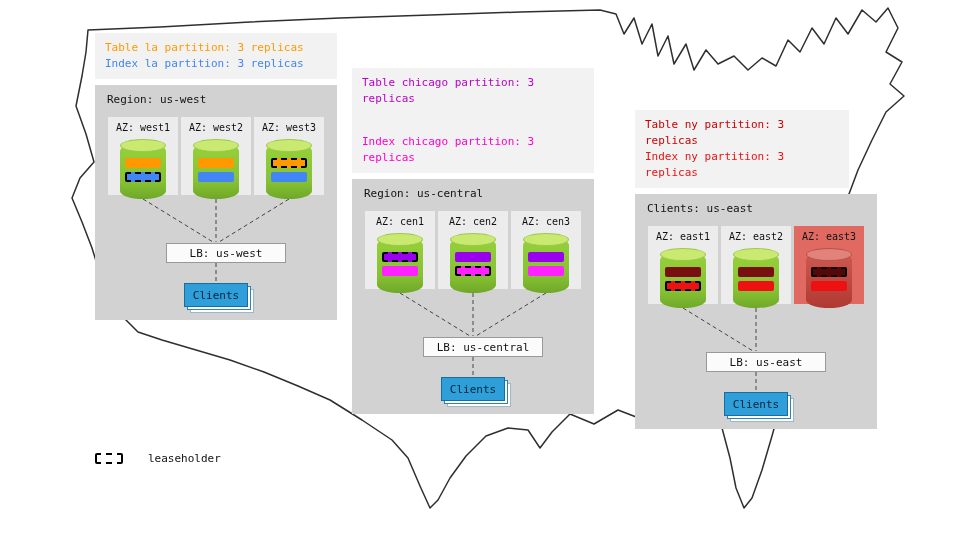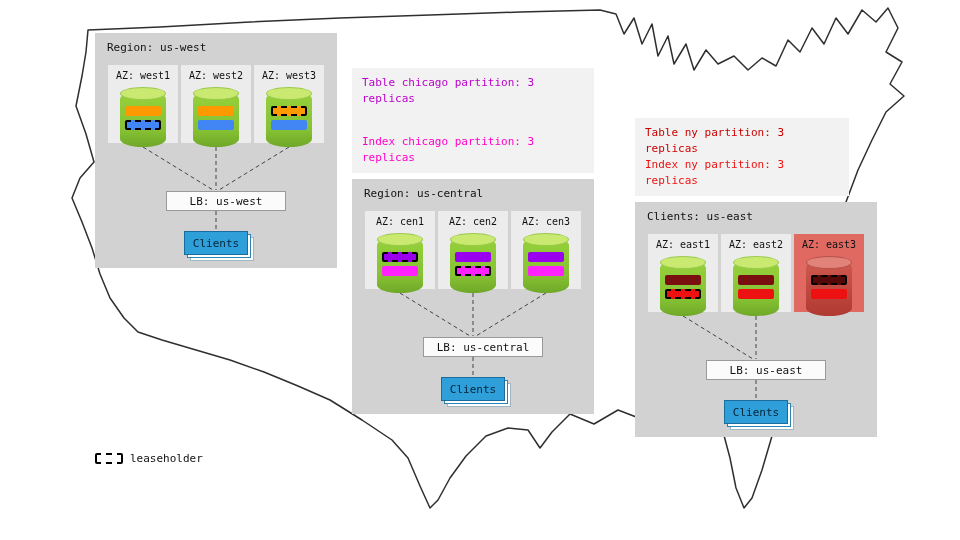--- a/index.html
+++ b/index.html
@@ -5,21 +5,21 @@
   * { margin:0; padding:0; box-sizing:border-box; }
   html,body { width:960px; height:540px; background:#ffffff; overflow:hidden;
               font-family:"DejaVu Sans Mono", monospace; }
   body { position:relative; }
 
   .map-svg { position:absolute; left:0; top:0; z-index:0; }
 
   .region-group { position:absolute; width:242px; z-index:1; }
   #group-west    { left:95px;  top:33px; }
   #group-central { left:352px; top:68px; }
-  #group-east    { left:607px; top:118px;padding-left:28px; }
+  #group-east    { left:607px; top:110px;padding-left:28px; }
 
   .annotation { background:#f2f2f2; padding:7px 10px; font-size:11px; line-height:16px;
                 margin-bottom:6px; }
 
   .region { position:relative; background:#d2d2d2; width:242px; height:235px; }
   .region-title { position:absolute; left:12px; top:8px; font-size:11px; color:#111; }
 
   .az-row { position:absolute; left:13px; top:32px; display:flex; gap:3px; }
   .az { width:70px; height:78px; background:#ececec; position:relative; }
   .az[data-failed="true"] { background:#e06a62; }
@@ -44,21 +44,21 @@
             background:#fbfbfb; border:1px solid #999; font-size:11px; color:#111;
             display:flex; align-items:center; justify-content:center; }
 
   .clients { position:absolute; left:89px; top:198px; width:64px; height:24px;
              background:#2e9fd8; border:1px solid #1a6b9e; font-size:11px; color:#05233a;
              display:flex; align-items:center; justify-content:center;
              box-shadow:3px 3px 0 -1px #ffffff, 3px 3px 0 0 #2a84b6,
                         6px 6px 0 -1px #ffffff, 6px 6px 0 0 #9fb6c4; }
 
   .legend { position:absolute; left:95px; top:452px; display:flex; align-items:center;
-            gap:7px; z-index:1; }
+            gap:25px; z-index:1; }
   .legend-swatch { width:28px; height:11px; background:#ffffff; border:2px dashed #000;
                    border-radius:2px; }
   .legend-label { font-size:11px; color:#111; }
 </style>
 </head>
 <body>
 
 <svg class="map-svg" width="960" height="540" viewBox="0 0 960 540">
   <path fill="#ffffff" stroke="#2f2f2f" stroke-width="1.5" stroke-linejoin="round" d="M 88 30 L 160 27 L 250 22 L 340 18 L 430 15 L 520 12 L 600 10
            L 616 14 L 624 34 L 634 18 L 642 44 L 652 24 L 658 56 L 668 36
@@ -72,20 +72,24 @@
            L 692 420 L 668 408 L 644 420 L 618 410 L 594 424 L 570 414
            L 552 432 L 540 448 L 528 430 L 508 428
            L 486 436 L 466 456 L 450 478 L 438 500 L 430 508
            L 420 486 L 408 458 L 392 440
            L 362 420 L 330 400 L 298 386 L 264 372 L 230 360 L 196 350 L 162 340 L 138 332
            L 124 318 L 110 298 L 100 274 L 92 248 L 82 222 L 72 198
            L 80 178 L 94 162 L 86 134 L 76 106 L 82 76 L 86 52 Z"></path>
 </svg>
 
 <div class="region-group" id="group-west">
+  <div class="annotation">
+    <div style="color: rgb(255, 153, 0);">Table la partition: 3 replicas</div>
+    <div style="color: rgb(66, 133, 244);">Index la partition: 3 replicas</div>
+  </div>
   <div class="region">
     <div class="region-title">Region: us-west</div>
     <svg class="connectors" width="242" height="235">
       <line x1="48" y1="114" x2="118" y2="157" stroke="#444" stroke-dasharray="4,3"></line>
       <line x1="121" y1="114" x2="121" y2="157" stroke="#444" stroke-dasharray="4,3"></line>
       <line x1="194" y1="114" x2="124" y2="157" stroke="#444" stroke-dasharray="4,3"></line>
       <line x1="121" y1="178" x2="121" y2="197" stroke="#444" stroke-dasharray="4,3"></line>
     </svg>
     <div class="az-row">
       <div class="az" data-failed="false">

